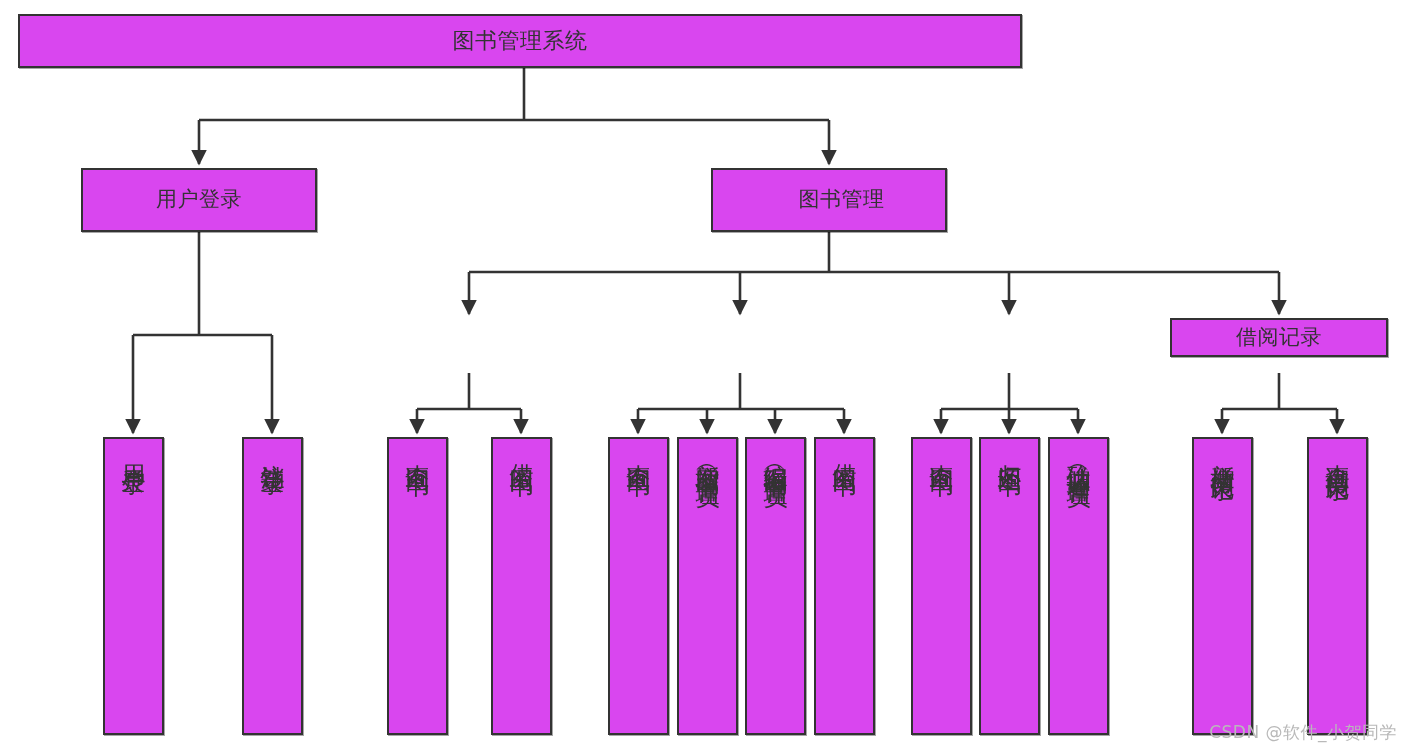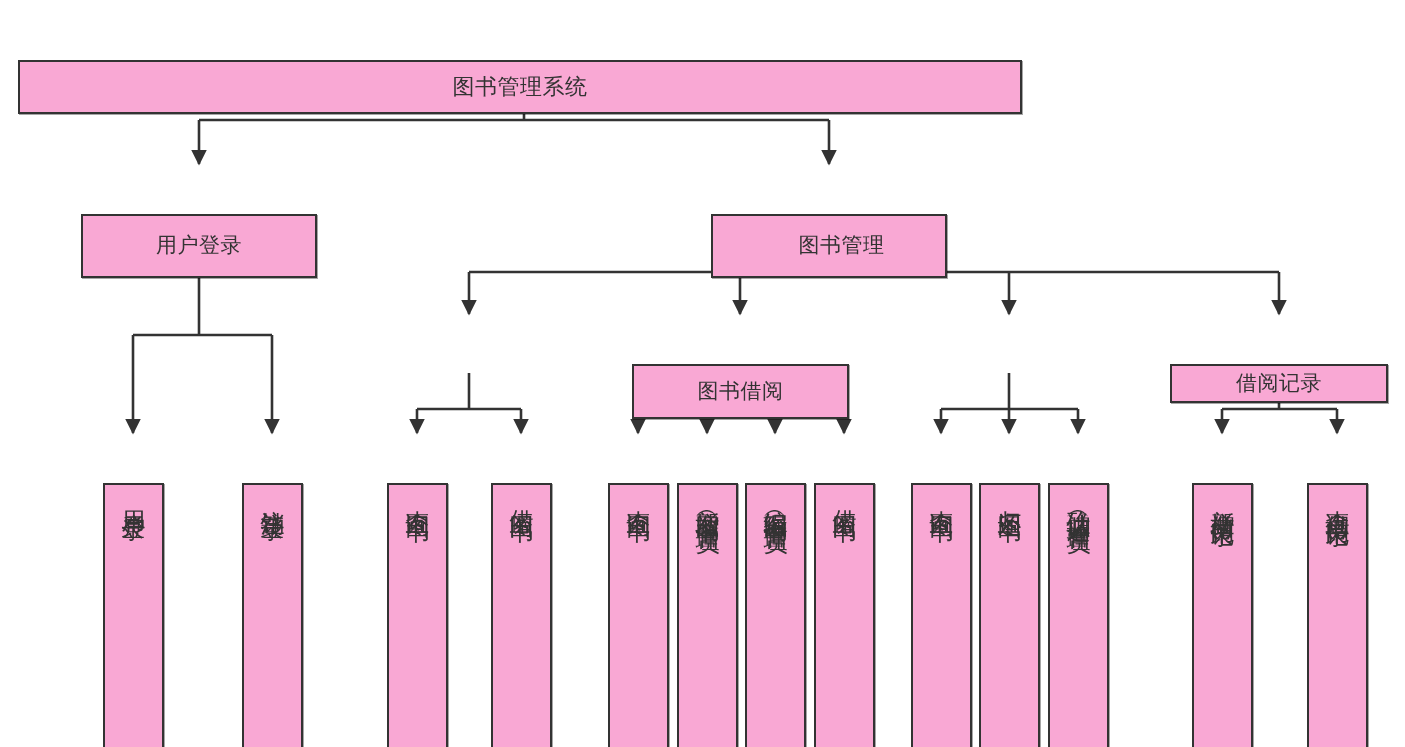--- a/index.html
+++ b/index.html
@@ -16,28 +16,27 @@
     width:1405px;height:747px;
   }
   svg.edges{
     position:absolute;left:0;top:0;
     width:1405px;height:747px;
     pointer-events:none;
   }
   .node{
     position:absolute;
     box-sizing:border-box;
-    background:#f9a8d4;
+    background:#d946ef;
     border:2px solid #333333;
     box-shadow:1px 1px 0 rgba(0,0,0,0.35);
     display:flex;
     align-items:center;
     justify-content:center;
     color:#2b2b2b;
-    margin-top:46px;
   }
   .node .lbl{
     display:block;
     line-height:1.12;
     letter-spacing:0.5px;
     color:#333333;
   }
   
   .node.horiz .lbl{
     font-size:21px;
@@ -127,23 +126,20 @@
     <span class="lbl">图书管理系统</span>
   </div>
 
   <div class="node horiz" style="left:81px;top:168px;width:236px;height:64px;">
     <span class="lbl">用户登录</span>
   </div>
   <div class="node horiz" style="left:711px;top:168px;width:236px;height:64px;padding-left:25px;">
     <span class="lbl">图书管理</span>
   </div>
 
-  <div class="node horiz" style="left:632px;top:318px;width:217px;height:55px;">
-    <span class="lbl">图书借阅</span>
-  </div>
   <div class="node horiz" style="left:1170px;top:318px;width:218px;height:39px;">
     <span class="lbl">借阅记录</span>
   </div>
 
   <div class="node vert" style="left:103px;top:437px;width:61px;height:298px;">
     <span class="lbl">用户登录</span>
   </div>
   <div class="node vert" style="left:242px;top:437px;width:61px;height:298px;">
     <span class="lbl">注销登录</span>
   </div>
@@ -178,14 +174,15 @@
     <span class="lbl">确认归还（管理员）</span>
   </div>
 
   <div class="node vert" style="left:1192px;top:437px;width:61px;height:298px;">
     <span class="lbl">新增借阅记录</span>
   </div>
   <div class="node vert" style="left:1307px;top:437px;width:61px;height:298px;">
     <span class="lbl">查询借阅记录</span>
   </div>
 
+  <div class="watermark">CSDN @软件_小贺同学</div>
 
 </div>
 
 </body></html>

